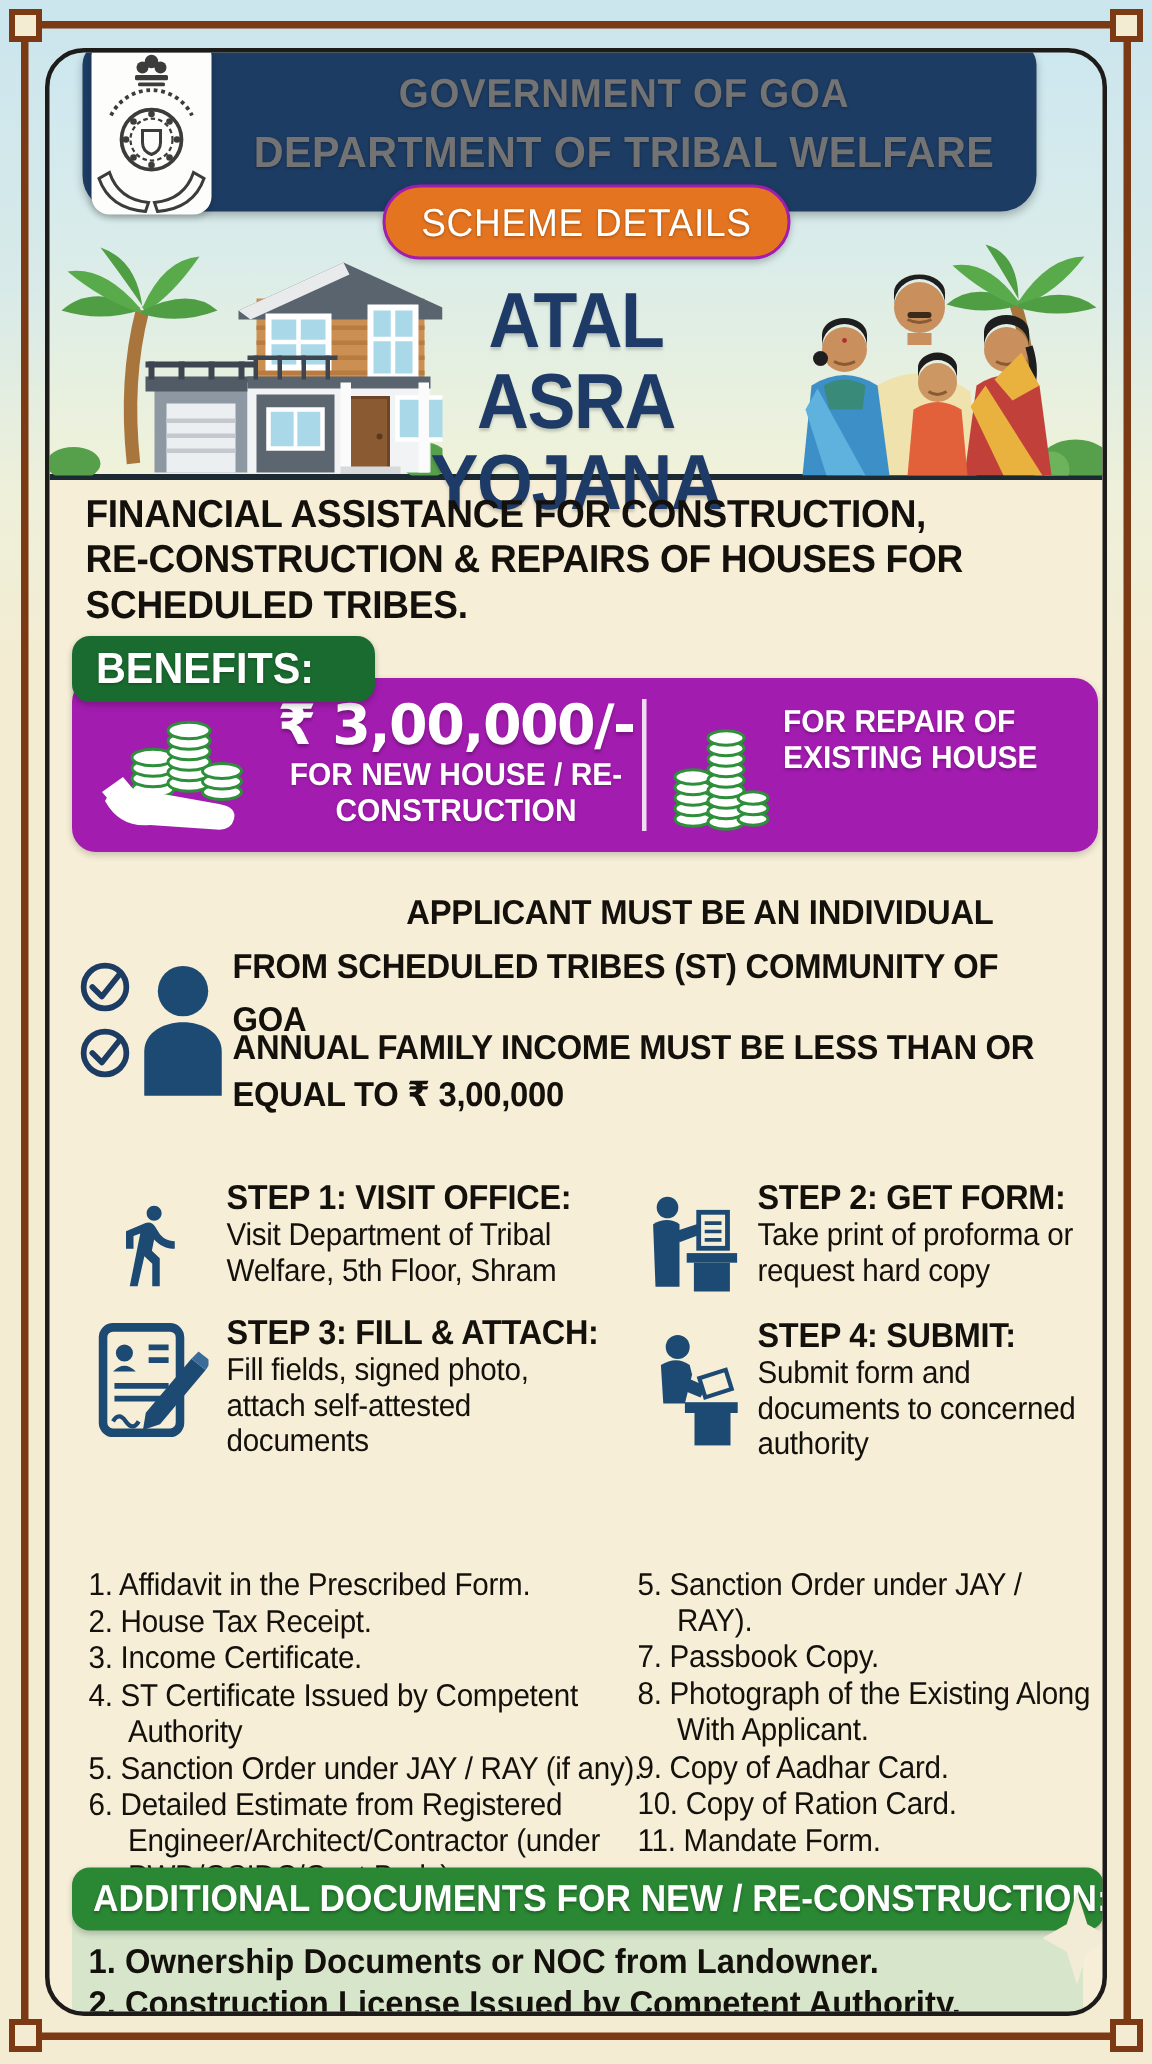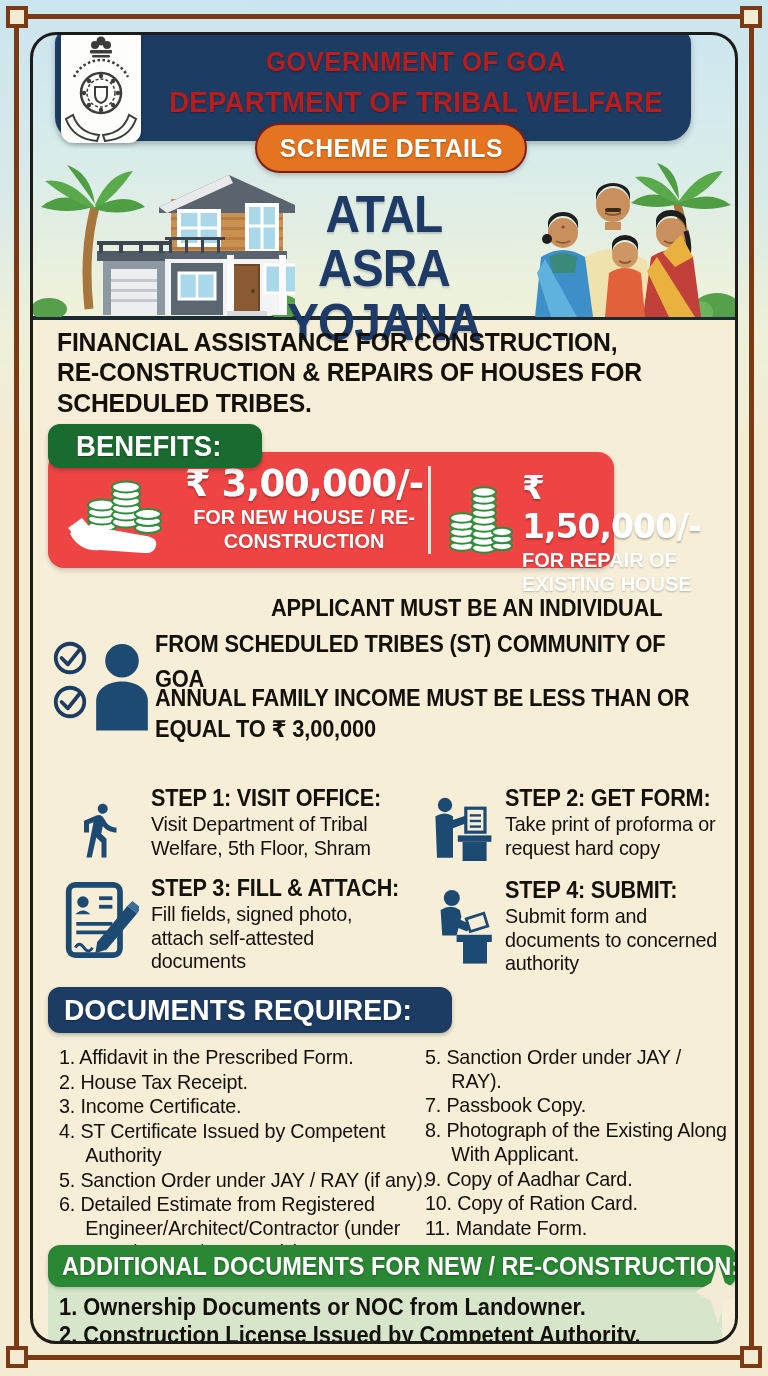--- a/index.html
+++ b/index.html
@@ -15,36 +15,36 @@
   .frame-black{position:absolute;left:30px;top:32px;right:30px;bottom:32px;border:3px solid #1d1c1a;border-radius:26px;}
   .corner-sq{position:absolute;width:14px;height:14px;border:4px solid #7b3a13;background:#f3ecd3;}
   
   .content{position:absolute;left:33px;top:35px;width:702px;height:1306px;overflow:hidden;border-radius:22px;background:#f6eed7;}
   .hero-band{position:absolute;left:0;top:0;width:702px;height:282px;
     background:linear-gradient(180deg,#cde7f0 0%,#d9ecea 45%,#f0f2d9 100%);}
   .hero-divider{position:absolute;left:0;top:281px;width:702px;height:4px;background:#1c2a33;}
   
   .gov-banner{position:absolute;left:22px;top:-6px;width:636px;height:112px;background:#1d3c63;border-radius:14px 14px 24px 24px;box-shadow:0 3px 6px rgba(0,0,0,.25);}
   .emblem-box{position:absolute;left:28px;top:-4px;width:80px;height:112px;background:#fdfdfb;border-radius:6px 6px 12px 12px;box-shadow:0 2px 4px rgba(0,0,0,.2);}
-  .gov-text{position:absolute;left:118px;top:12px;width:530px;text-align:center;color:#b91c1c;}
+  .gov-text{position:absolute;left:118px;top:12px;width:530px;text-align:center;color:#737373;}
   .gov-line1{font-size:27px;font-weight:700;letter-spacing:.5px;transform:scaleX(.95);transform-origin:50% 0;text-shadow:0 1px 2px rgba(0,0,0,.35);}
   .gov-line2{font-size:29px;font-weight:700;letter-spacing:.3px;margin-top:8px;transform:scaleX(.95);transform-origin:50% 0;text-shadow:0 1px 2px rgba(0,0,0,.35);}
-  .scheme-pill{position:absolute;left:222px;top:88px;width:268px;height:46px;background:#e4741f;border:2px solid #7f1d1d;border-radius:26px;
-    display:flex;align-items:center;justify-content:center;color:#fff;font-size:26px;font-weight:700;letter-spacing:.5px;box-shadow:0 2px 5px rgba(0,0,0,.25);text-shadow:0 1px 2px rgba(0,0,0,.3);}
+  .scheme-pill{position:absolute;left:222px;top:88px;width:268px;height:46px;background:#e4741f;border:2px solid #a21caf;border-radius:26px;
+    display:flex;align-items:center;justify-content:center;color:#fff;font-size:26px;font-weight:400;letter-spacing:.5px;box-shadow:0 2px 5px rgba(0,0,0,.25);text-shadow:0 1px 2px rgba(0,0,0,.3);}
   .scheme-pill span{transform:scaleX(.95);}
   
   .hero-title{position:absolute;left:216px;top:152px;width:270px;text-align:center;color:#1e3a66;
     font-size:52px;font-weight:700;line-height:1.04;letter-spacing:-1px;transform:scaleX(.92);transform-origin:50% 0;text-shadow:0 2px 2px rgba(0,0,0,.18);}
   .scene{position:absolute;}
   
   .intro{position:absolute;left:24px;top:292px;width:640px;color:#14110d;font-size:26px;font-weight:700;line-height:1.17;letter-spacing:-.2px;transform:scaleX(.95);transform-origin:0 0;}
   
-  .ben-panel{position:absolute;left:15px;top:417px;width:566px;height:116px;background:#ef4444;border-radius:16px;box-shadow:0 2px 5px rgba(0,0,0,.2);}
+  .ben-panel{position:absolute;left:15px;top:417px;width:684px;height:116px;background:#a21caf;border-radius:16px;box-shadow:0 2px 5px rgba(0,0,0,.2);}
   .ben-label{position:absolute;left:15px;top:389px;width:186px;height:44px;background:#1a6b30;border-radius:12px;
-    display:flex;align-items:center;padding-left:28px;color:#fff;font-size:29px;font-weight:700;box-shadow:0 2px 4px rgba(0,0,0,.25);text-shadow:0 1px 2px rgba(0,0,0,.3);}
+    display:flex;align-items:center;padding-left:16px;color:#fff;font-size:29px;font-weight:700;box-shadow:0 2px 4px rgba(0,0,0,.25);text-shadow:0 1px 2px rgba(0,0,0,.3);}
   .ben-divider{position:absolute;left:380px;top:14px;width:3px;height:88px;background:rgba(255,255,255,.85);}
   .ben-amount{color:#fff;font-weight:700;text-shadow:0 2px 2px rgba(0,0,0,.25);font-family:"DejaVu Sans","Liberation Sans",sans-serif;letter-spacing:-1px;}
   .ben-desc{color:#fff;font-weight:700;font-size:21px;line-height:1.15;text-shadow:0 1px 2px rgba(0,0,0,.25);transform:scaleX(.95);transform-origin:50% 0;}
   
   .navy-pill{background:#1d3c63;border-radius:12px;color:#fff;font-weight:700;display:flex;align-items:center;padding-left:16px;box-shadow:0 2px 4px rgba(0,0,0,.25);text-shadow:0 1px 2px rgba(0,0,0,.35);}
   .navy-pill span{transform:scaleX(.94);transform-origin:0 50%;white-space:nowrap;}
   
   .elig-item1{position:absolute;left:122px;top:556px;width:594px;color:#14110d;font-size:23px;font-weight:700;line-height:1.55;text-indent:122px;transform:scaleX(.95);transform-origin:0 0;letter-spacing:-.2px;}
   .elig-item2{position:absolute;left:122px;top:648px;width:600px;color:#14110d;font-size:23px;font-weight:700;line-height:1.35;transform:scaleX(.95);transform-origin:0 0;letter-spacing:-.2px;}
   
@@ -271,21 +271,20 @@
             <ellipse cx="40" cy="37" rx="12" ry="4.8"></ellipse>
             <ellipse cx="40" cy="30" rx="12" ry="4.8"></ellipse>
             <ellipse cx="40" cy="23" rx="12" ry="4.8"></ellipse>
             <ellipse cx="40" cy="16" rx="12" ry="4.8"></ellipse>
           <ellipse cx="58" cy="70" rx="10" ry="4.2"></ellipse>
             <ellipse cx="58" cy="63" rx="10" ry="4.2"></ellipse>
             <ellipse cx="58" cy="56" rx="10" ry="4.2"></ellipse>
         </g>
       </svg>
       <div class="abs" style="left:474px;top:16px;width:200px;">
-        <div class="ben-amount" style="font-size:33px;">₹ 1,50,000/-</div>
         <div class="ben-desc" style="text-align:left;transform-origin:0 0;margin-top:2px;">FOR REPAIR OF EXISTING HOUSE</div>
       </div>
     </div>
     <div class="ben-label">
       <span style="transform:scaleX(.95);transform-origin:0 50%;">BENEFITS:</span>
     </div>
 
     <div class="elig-item1">APPLICANT MUST BE AN INDIVIDUAL FROM SCHEDULED TRIBES (ST) COMMUNITY OF GOA</div>
     <div class="elig-item2">ANNUAL FAMILY INCOME MUST BE LESS THAN OR EQUAL TO ₹ 3,00,000</div>
     <svg class="abs" style="left:18px;top:604px;" width="38" height="38" viewBox="0 0 36 36">
@@ -349,23 +348,20 @@
       <path d="M30 36 l20 9 -5 9 -17 -7 Z" fill="#1d4a73"></path>
       <path d="M44 38 l22 -7 5 16 -22 7 Z" fill="#f6eed7" stroke="#1d4a73" stroke-width="3.5"></path>
       <rect x="32" y="58" width="44" height="9" fill="#1d4a73"></rect>
       <rect x="40" y="67" width="30" height="27" fill="#1d4a73"></rect>
     </svg>
     <div class="step-text" style="left:472px;top:842px;width:240px;">
       <div class="step-title">STEP 4: SUBMIT:</div>
       <div class="step-desc">Submit form and documents to concerned authority</div>
     </div>
 
-    <div class="navy-pill" style="position:absolute;left:15px;top:952px;width:388px;height:46px;font-size:30px;">
-      <span>DOCUMENTS REQUIRED:</span>
-    </div>
     <div class="doc-list" style="left:26px;top:1010px;width:404px;">
       <div class="doc-item">1. Affidavit in the Prescribed Form.</div>
       <div class="doc-item">2. House Tax Receipt.</div>
       <div class="doc-item">3. Income Certificate.</div>
       <div class="doc-item">4. ST Certificate Issued by Competent Authority</div>
       <div class="doc-item">5. Sanction Order under JAY / RAY (if any).</div>
       <div class="doc-item">6. Detailed Estimate from Registered Engineer/Architect/Contractor (under PWD/GSIDC/Govt Body).</div>
     </div>
     <div class="doc-list" style="left:392px;top:1010px;width:330px;">
       <div class="doc-item">5. Sanction Order under JAY / RAY).</div>

